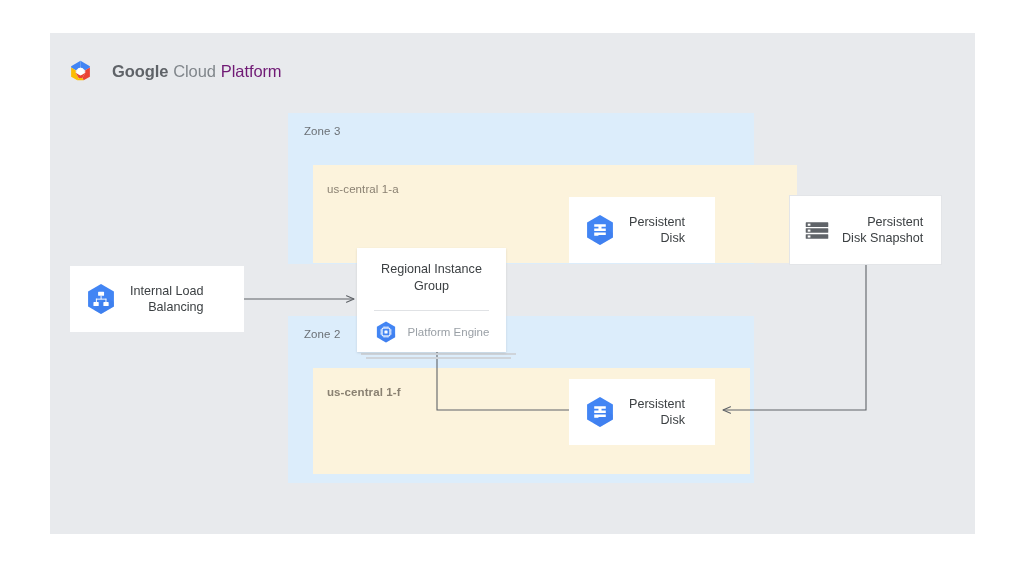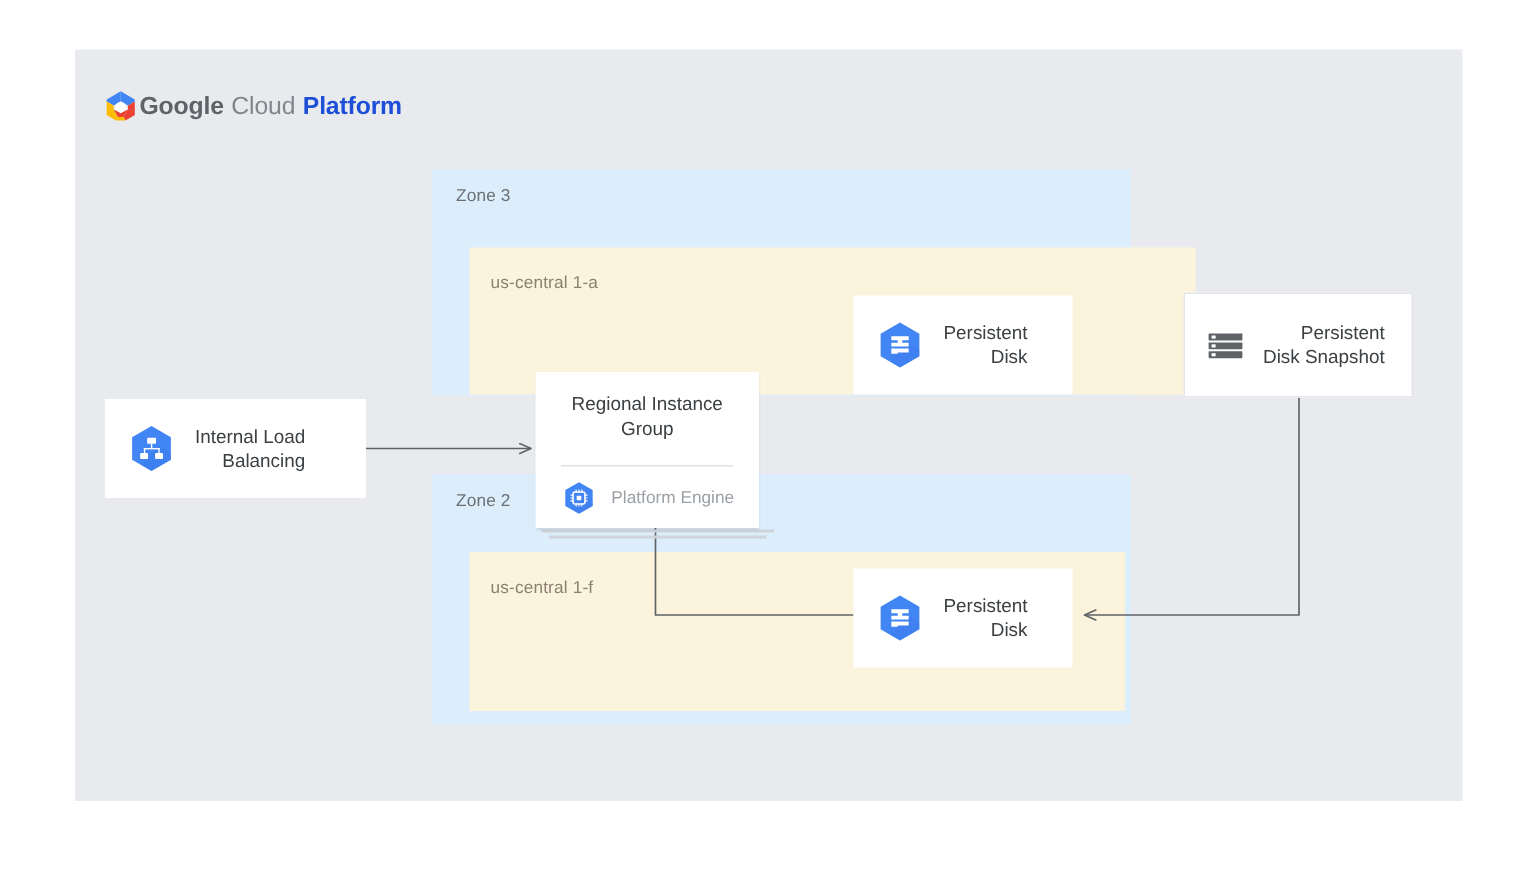--- a/index.html
+++ b/index.html
@@ -33,21 +33,21 @@
     background: #e8eaed;
   }
 
   
   .brand {
     position: absolute;
     left: 68px;
     top: 59px;
     display: flex;
     align-items: center;
-    gap: 0;
+    gap: 19px;
   }
   .brand-logo {
     width: 25px;
     height: 25px;
     display: block;
   }
   .brand-text {
     font-size: 16.5px;
     letter-spacing: -0.1px;
     color: #5f6368;
@@ -58,22 +58,22 @@
   }
   .brand-google {
     color: #5f6368;
     font-weight: 600;
   }
   .brand-cloud {
     color: #80868b;
     font-weight: 400;
   }
   .brand-platform {
-    color: #1d4ed8;
-    font-weight: 700;
+    color: #701a75;
+    font-weight: 400;
   }
 
   
   .zone {
     position: absolute;
     background: #dcedfb;
   }
   #zone-1 { left: 288px; top: 113px; width: 466px; height: 151px; }
   #zone-2 { left: 288px; top: 316px; width: 466px; height: 167px; }
 
@@ -85,21 +85,21 @@
     color: #6b7075;
     letter-spacing: 0.1px;
   }
 
   
   .subnet {
     position: absolute;
     background: #fcf3dc;
   }
   #subnet-1 { left: 313px; top: 165px; width: 484px; height: 98px; }
-  #subnet-2 { left: 313px; top: 368px; width: 437px; height: 106px; }
+  #subnet-2 { left: 313px; top: 368px; width: 437px; height: 106px; font-weight: bold; }
 
   .subnet-label {
     position: absolute;
     left: 14px;
     top: 18px;
     font-size: 11.5px;
     color: #8a8172;
     letter-spacing: 0.1px;
   }
 

